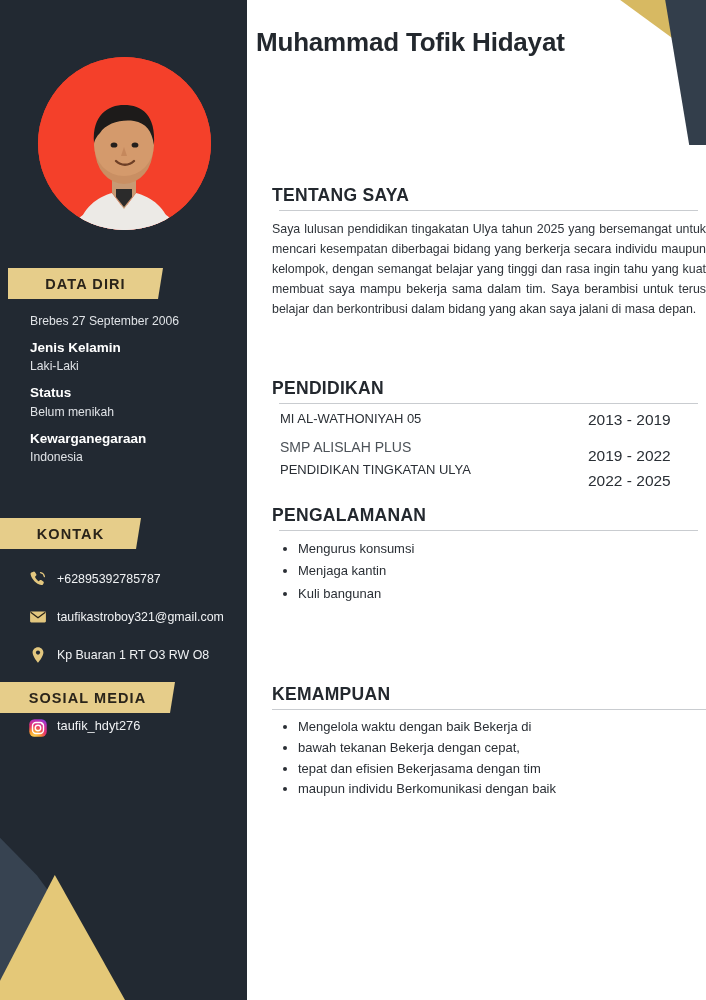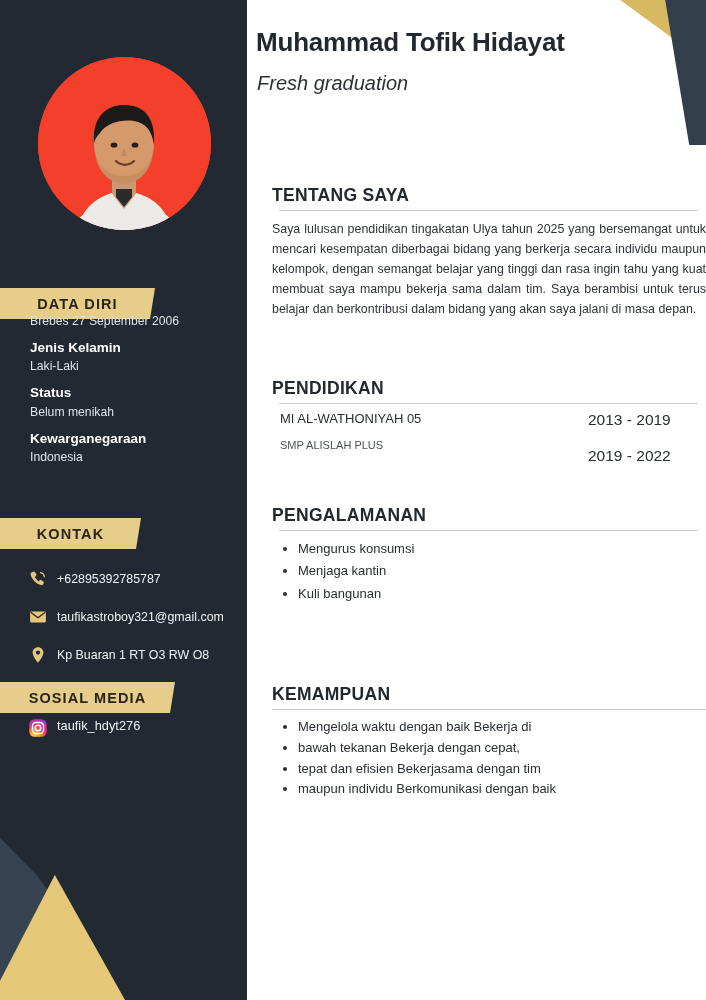--- a/index.html
+++ b/index.html
@@ -57,21 +57,21 @@
     background: #e6cd8a;
     display: flex;
     align-items: center;
     justify-content: center;
     color: #2a241a;
     font-weight: bold;
     letter-spacing: 1.1px;
     font-size: 14.5px;
     clip-path: polygon(0 0, 100% 0, calc(100% - 5px) 100%, 0 100%);
   }
-  .bar-data { position: absolute; left: 0; top: 268px; width: 155px; margin-top: 20px; }
+  .bar-data { position: absolute; left: 8px; top: 268px; width: 155px; }
   .bar-kontak { position: absolute; left: 0; top: 518px; width: 141px; }
   .bar-sosmed { position: absolute; left: 0; top: 682px; width: 175px; }
 
   .data-list {
     position: absolute;
     left: 30px; top: 312px;
     width: 210px;
     color: #ffffff;
   }
   .data-label {
@@ -141,21 +141,21 @@
     font-size: 12.4px; line-height: 1.62; color: #2f343a;
     text-align: justify;
   }
 
   .sec-pend { top: 378px; }
   .edu-row {
     display: flex; align-items: flex-start;
     margin-top: 6px; padding-left: 8px;
   }
   .edu-school { font-size: 13px; color: #2a2f35; flex: 1; }
-  .edu-school.small { font-size: 11px; color: #4c5258; }
+  .edu-school.small { font-size: 14px; color: #4c5258; }
   .edu-years {
     font-size: 15.5px; color: #2a2f35; width: 118px; flex: 0 0 118px;
   }
   .edu-row.r1 { margin-top: 7px; }
   .edu-row.r2 { margin-top: 10px; }
   .edu-row.r2 .edu-years { margin-top: 8px; }
   .edu-row.r3 { margin-top: -3px; }
   .edu-row.r3 .edu-years { margin-top: 10px; }
 
   .sec-peng { top: 505px; }
@@ -268,38 +268,41 @@
       </div>
     </div>
   </div>
 
   <div class="content">
 
     <div class="corner-gold"></div>
     <div class="corner-navy"></div>
 
     <div class="name">Muhammad Tofik Hidayat</div>
-    <div class="role">Fresh graduation</div>
 
     <div class="section" style="top:185px;">
       <div class="sec-title">TENTANG SAYA</div>
       <div class="rule indent"></div>
       <div class="about-text">Saya lulusan pendidikan tingakatan Ulya  tahun 2025   yang bersemangat untuk mencari kesempatan diberbagai bidang yang berkerja secara individu maupun kelompok, dengan semangat belajar yang tinggi dan rasa ingin tahu yang kuat membuat saya mampu bekerja sama dalam tim. Saya berambisi untuk terus belajar dan berkontribusi dalam bidang yang akan saya jalani di masa depan.</div>
     </div>
 
     <div class="section sec-pend">
       <div class="sec-title">PENDIDIKAN</div>
       <div class="rule indent"></div>
       <div class="edu-row r1">
         <div class="edu-school">MI AL-WATHONIYAH 05</div>
         <div class="edu-years">2013 - 2019</div>
       </div>
       <div class="edu-row r2">
         <div class="edu-school small">SMP ALISLAH PLUS</div>
         <div class="edu-years">2019 - 2022</div>
+      </div>
+      <div class="edu-row r3">
+        <div class="edu-school">PENDIDIKAN TINGKATAN ULYA</div>
+        <div class="edu-years">2022 - 2025</div>
       </div>
     </div>
 
     <div class="section sec-peng">
       <div class="sec-title">PENGALAMANAN</div>
       <div class="rule indent"></div>
       <ul class="bullets">
         <li>Mengurus konsumsi</li>
         <li>Menjaga kantin</li>
         <li>Kuli bangunan</li>

